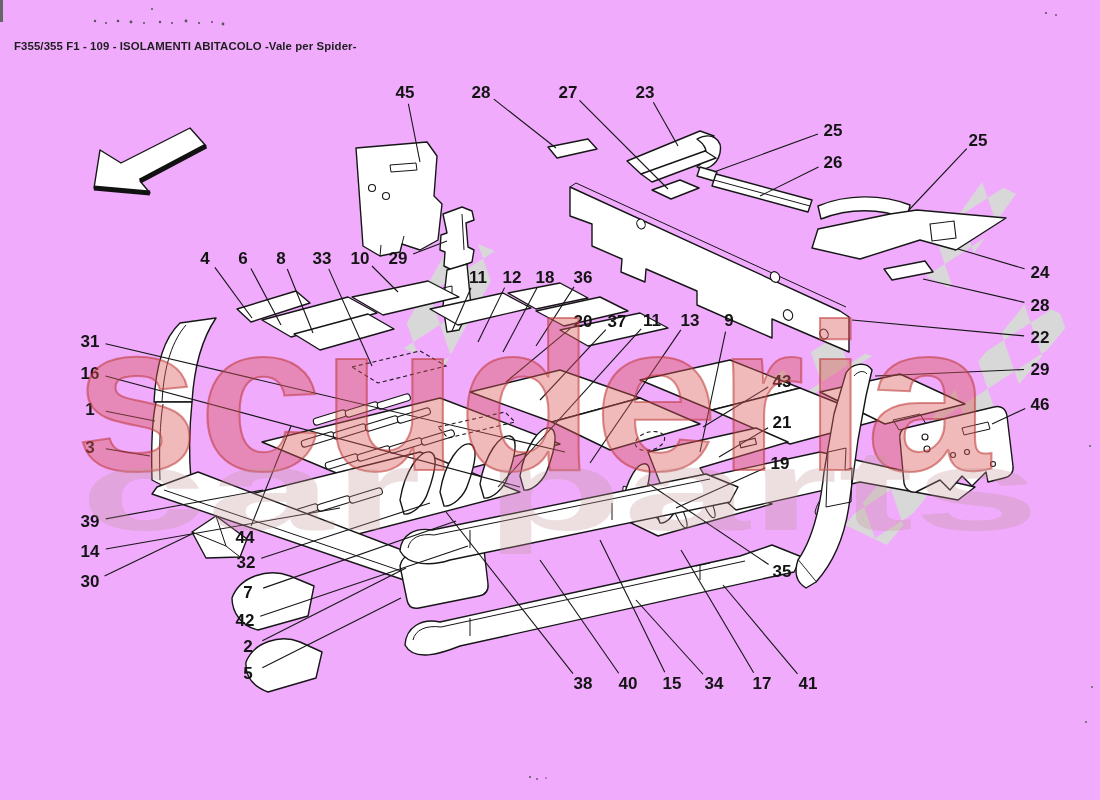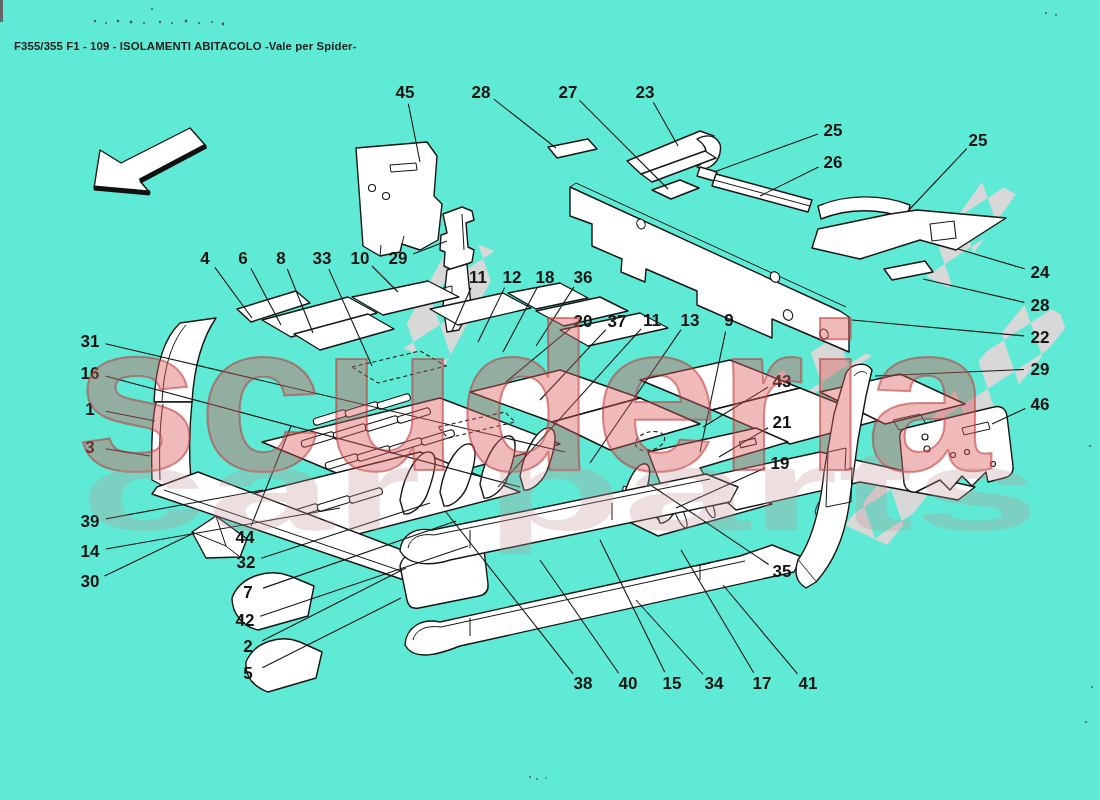--- a/index.html
+++ b/index.html
@@ -1,16 +1,16 @@
 <!DOCTYPE html>
 <html><head>
 <meta charset="utf-8">
 <style>
   html,body{margin:0;padding:0;background:#fff;}
-  .canvas{position:relative;width:1100px;height:800px;background:#5eead4;overflow:hidden;
+  .canvas{position:relative;width:1100px;height:800px;background:#f0abfc;overflow:hidden;
           font-family:"Liberation Sans", sans-serif;}
   .title{position:absolute;left:14px;top:40px;font-size:11.4px;font-weight:bold;
          color:#1e1e1e;letter-spacing:0.1px;white-space:nowrap;}
   svg{position:absolute;left:0;top:0;}
   svg text.lbl{font-family:"Liberation Sans", sans-serif;font-weight:bold;font-size:17px;fill:#141414;}
   svg text.wm1{font-family:"Liberation Sans", sans-serif;font-weight:bold;}
   .part{fill:#ffffff;stroke:#161616;stroke-width:1.4;stroke-linejoin:round;}
   .detail{fill:none;stroke:#161616;stroke-width:1;stroke-linejoin:round;}
   .slot{fill:#ffffff;stroke:#161616;stroke-width:1.1;}
   .dashed{fill:none;stroke:#161616;stroke-width:1.1;stroke-dasharray:4 3;}

